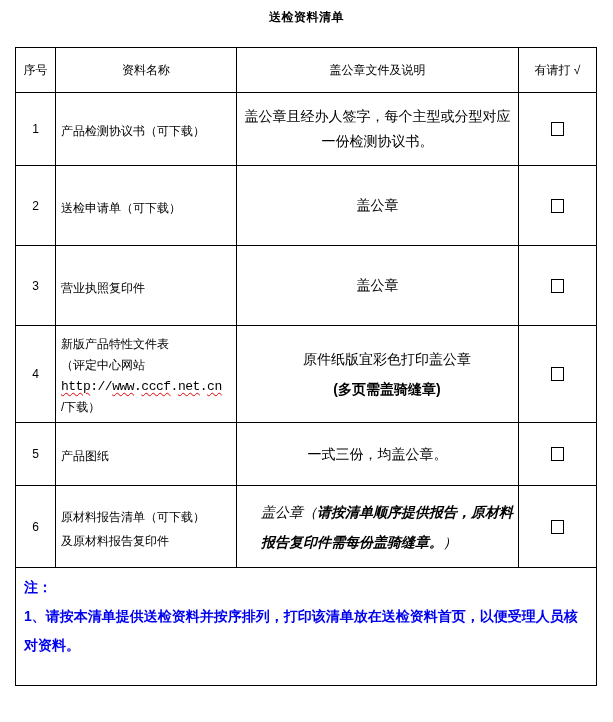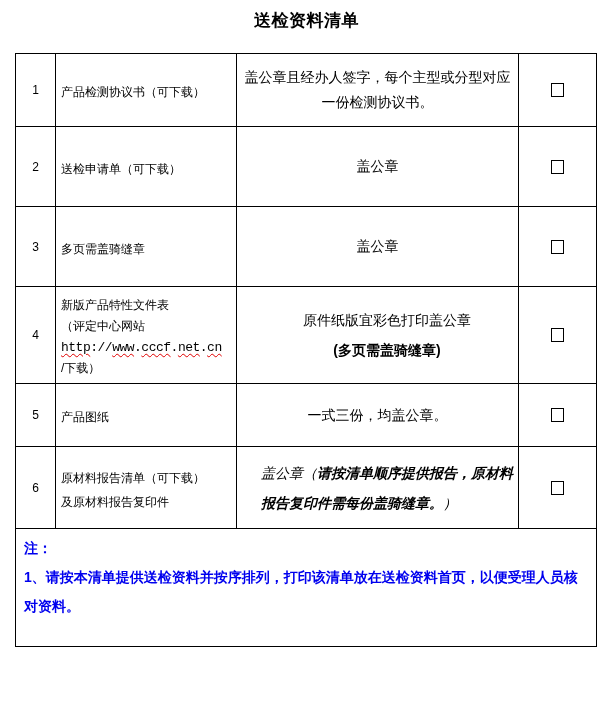--- a/index.html
+++ b/index.html
@@ -6,21 +6,21 @@
   body {
     width: 613px; height: 722px;
     background: #ffffff;
     color: #000000;
     font-family: "Liberation Sans", "DejaVu Sans", sans-serif;
     overflow: hidden;
   }
   .doc-title {
     margin: 9px 0 0 0;
     text-align: center;
-    font-size: 17px;
+    font-size: 12px;
     font-weight: bold;
     letter-spacing: 0.5px;
   }
   table.checklist {
     border-collapse: collapse;
     table-layout: fixed;
     width: 581px;
     margin: 21px 0 0 15px;
   }
   td, th {
@@ -84,38 +84,44 @@
 
 <table class="checklist">
   <colgroup>
     <col style="width:40px">
       <col style="width:181px">
       <col style="width:282px">
       <col style="width:78px">
   </colgroup>
 
   <tbody>
+      <tr class="h-head">
+    <th>序号</th>
+    <th>资料名称</th>
+    <th>盖公章文件及说明</th>
+    <th>有请打 √</th>
+  </tr>
 
   <tr class="h-r1">
     <td class="no-cell">1</td>
     <td class="name-cell">产品检测协议书（可下载）</td>
     <td class="desc-cell">盖公章且经办人签字，每个主型或分型对应一份检测协议书。</td>
     <td class="chk-cell"><span class="checkbox"></span></td>
   </tr>
 
   <tr class="h-r2">
     <td class="no-cell">2</td>
     <td class="name-cell">送检申请单（可下载）</td>
     <td class="desc-cell">盖公章</td>
     <td class="chk-cell"><span class="checkbox"></span></td>
   </tr>
 
   <tr class="h-r3">
     <td class="no-cell">3</td>
-    <td class="name-cell">多页需盖骑缝章</td>
+    <td class="name-cell">营业执照复印件</td>
     <td class="desc-cell">盖公章</td>
     <td class="chk-cell"><span class="checkbox"></span></td>
   </tr>
 
   <tr class="h-r4">
     <td class="no-cell">4</td>
     <td class="name-cell">
       <div class="nline">新版产品特性文件表</div>
       <div class="nline">（评定中心网站</div>
       <div class="nline url"><span class="sq">http</span><span>://</span><span class="sq">www</span><span>.</span><span class="sq">cccf</span><span>.</span><span class="sq">net</span><span>.</span><span class="sq">cn</span></div>

